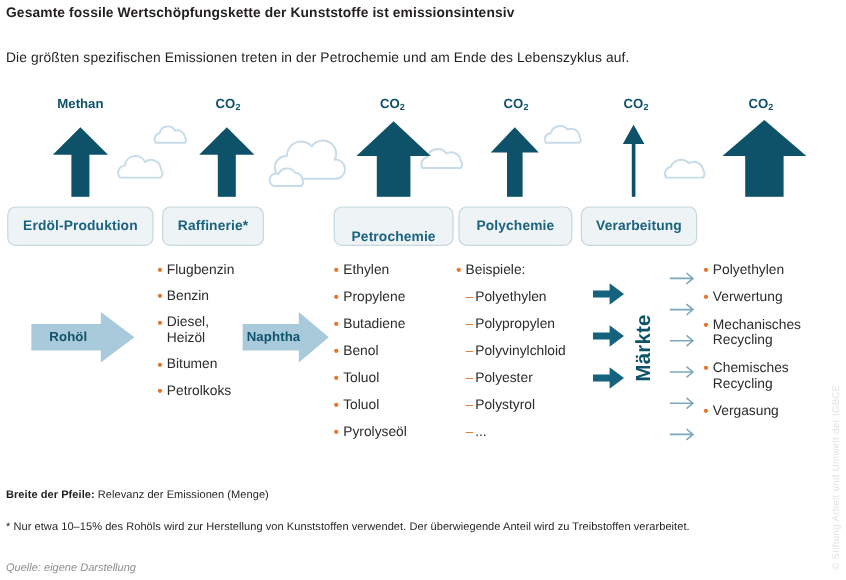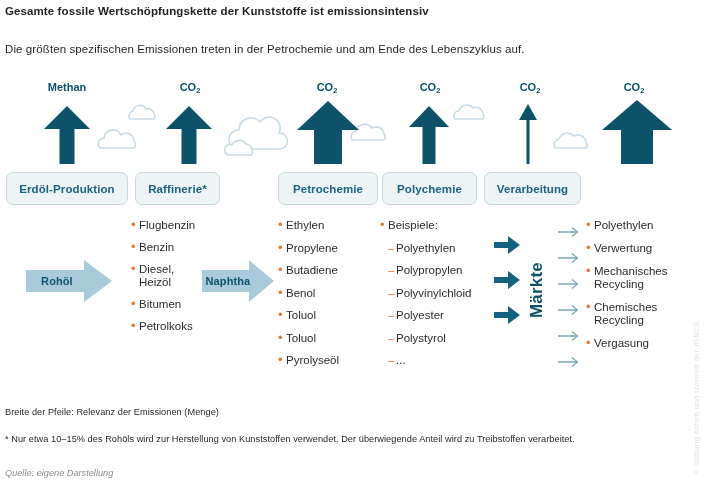--- a/index.html
+++ b/index.html
@@ -94,21 +94,21 @@
     transform-origin: left top;
     transform: rotate(-90deg);
     white-space: nowrap; letter-spacing: 0.2px;
   }
 
   
   .foot {
     position: absolute; left: 5px;
     font-size: 9.2px; color: #231f20; letter-spacing: 0.05px;
   }
-  .foot b { font-weight: normal; }
+  .foot b { font-weight: bold; }
   .quelle {
     position: absolute; left: 5px;
     font-size: 9.2px; color: #8d8d8d; font-style: italic;
   }
 
   .copyright {
     position: absolute;
     font-size: 8px; color: #e2e2e2;
     transform-origin: left top;
     transform: rotate(-90deg);
@@ -207,21 +207,21 @@
     <div class="head" style="border-width:0 35px 30px 35px;"></div>
     <div class="shaft" style="top:29px; width:32px; height:35px;"></div>
   </div>
 
   <div class="stagebox" style="left:6px;   top:172px; width:122px; height:33px;">
     <span>Erdöl-Produktion</span>
   </div>
   <div class="stagebox" style="left:135px; top:172px; width:85px;  height:33px;">
     <span>Raffinerie*</span>
   </div>
-  <div class="stagebox" style="left:278px; top:172px; width:100px; height:33px;">
+  <div class="stagebox" style="left:278px; top:172px; width:100px; height:33px;align-items:flex-end;">
     <span>Petrochemie</span>
   </div>
   <div class="stagebox" style="left:382px; top:172px; width:95px;  height:33px;">
     <span>Polychemie</span>
   </div>
   <div class="stagebox" style="left:484px; top:172px; width:97px;  height:33px;">
     <span>Verarbeitung</span>
   </div>
 
   <div class="blockarrow" style="left:26px; top:260px; width:86px; height:42px;">

